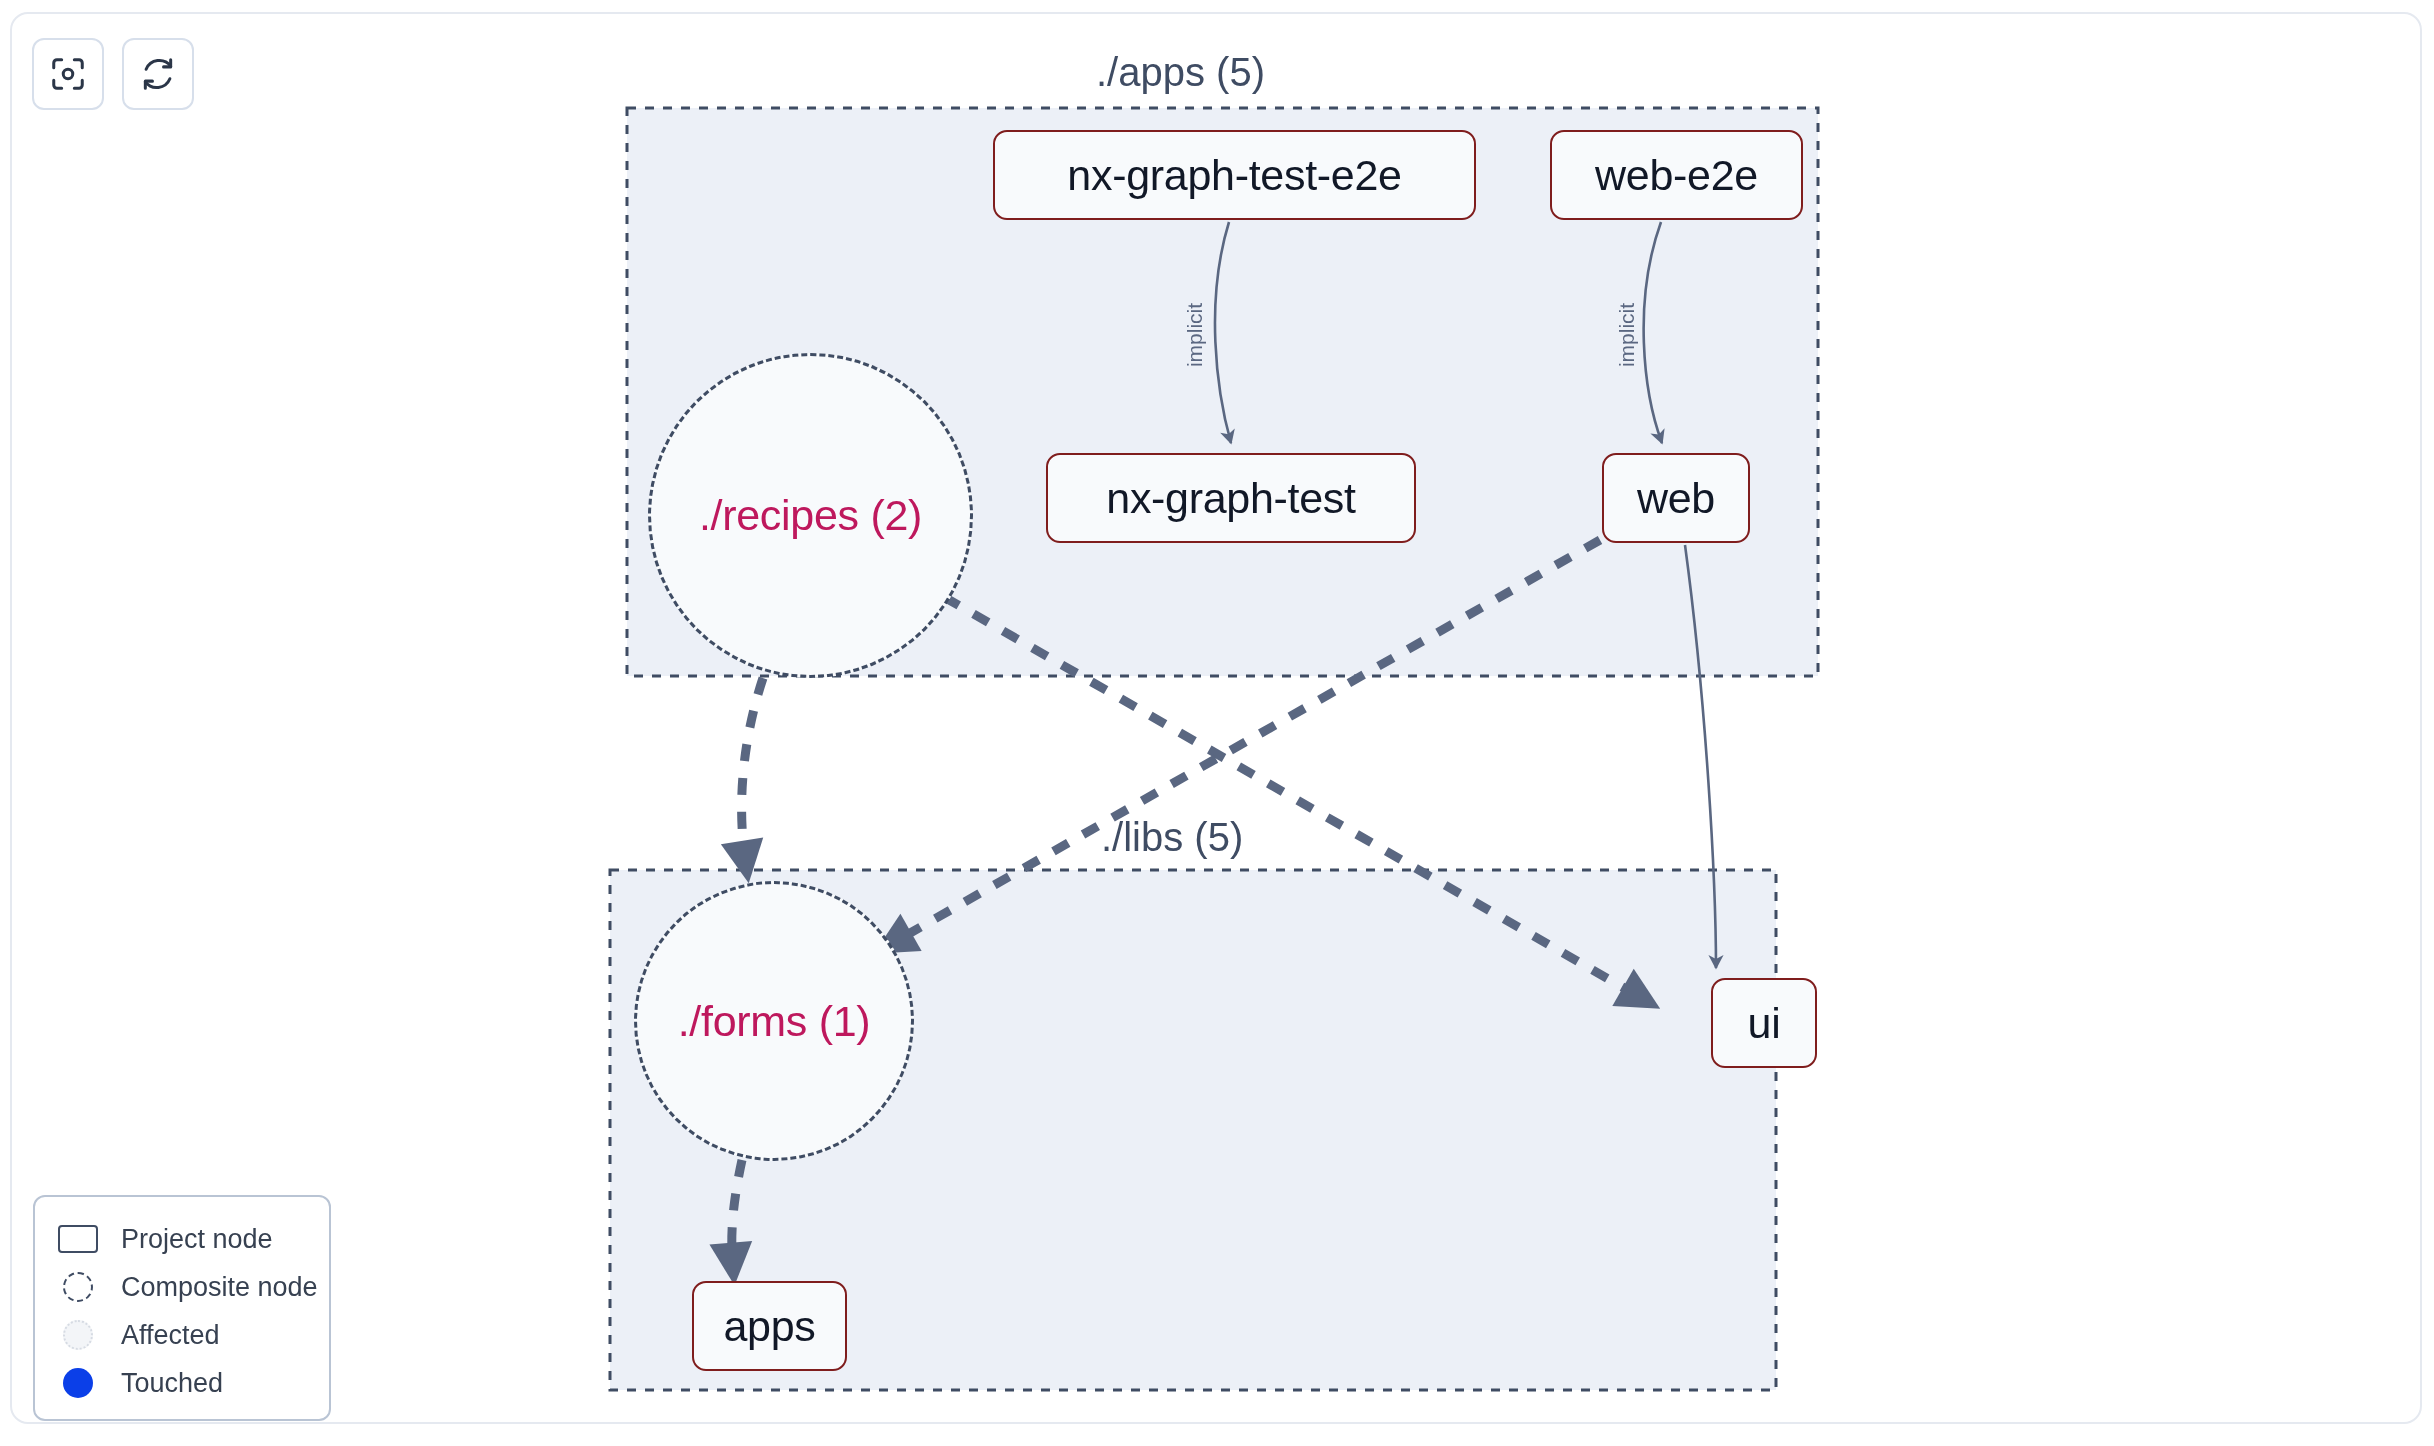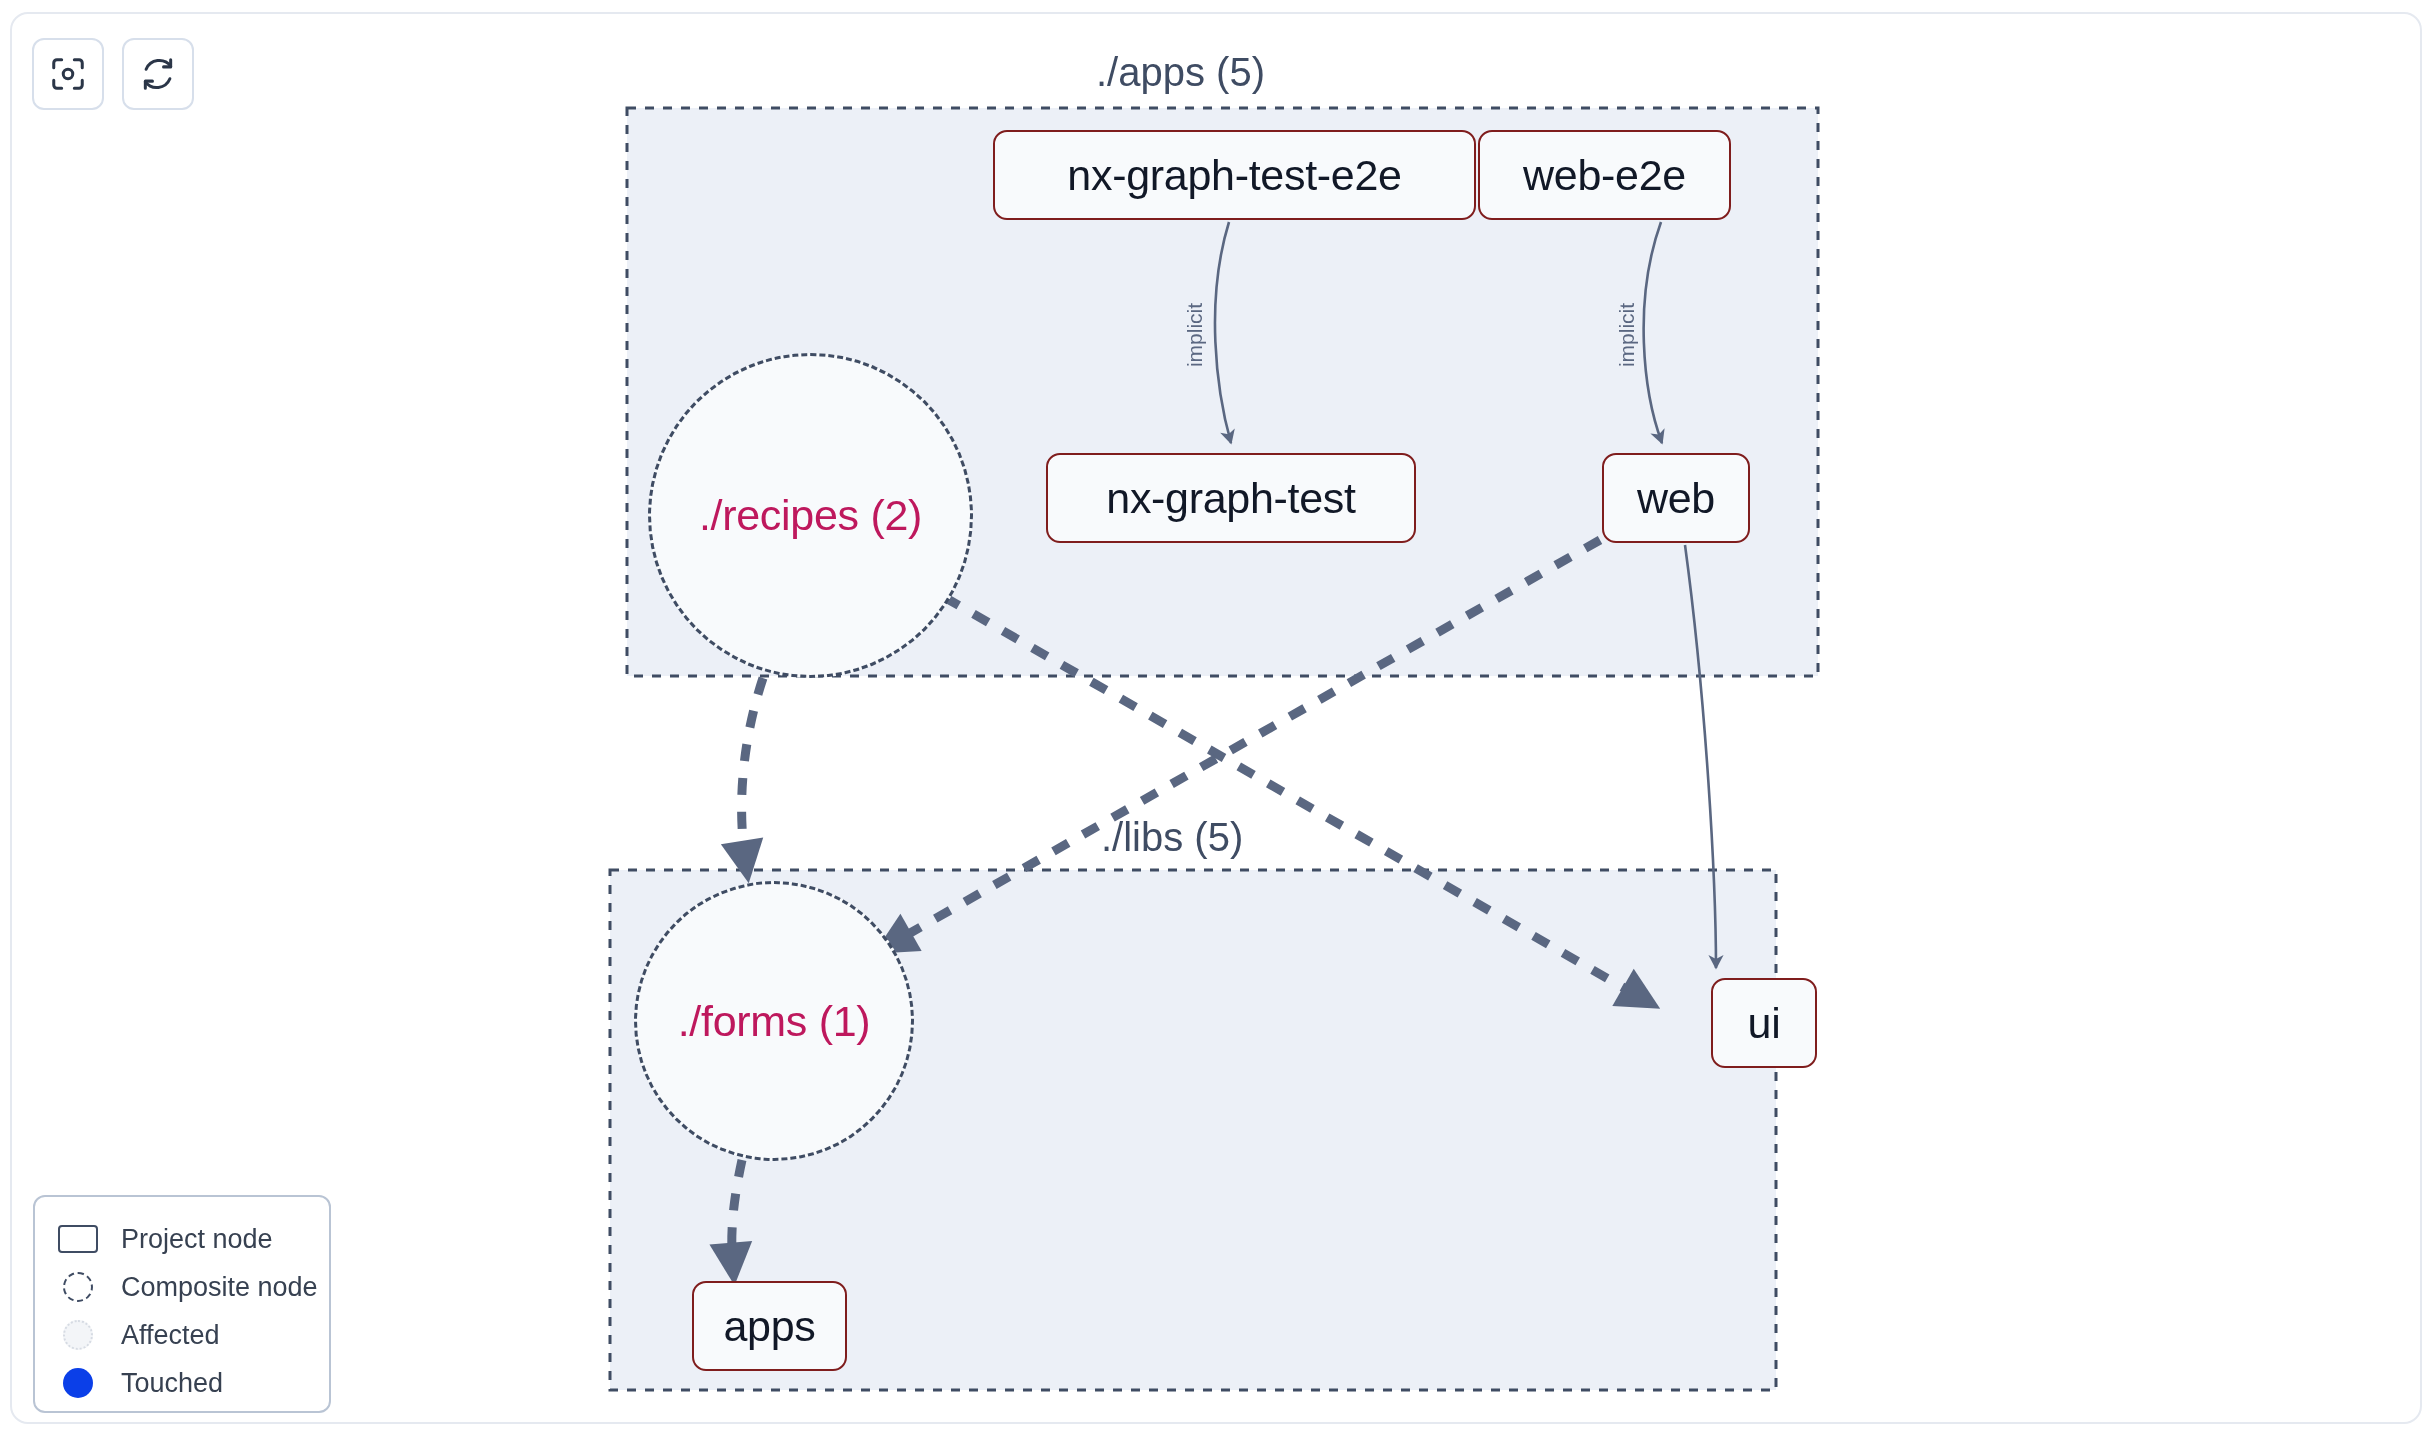--- a/index.html
+++ b/index.html
@@ -104,21 +104,21 @@
 
   
   .legend {
     position: absolute;
     left: 33px;
     top: 1195px;
     width: 298px;
     border: 2px solid #b9c4d4;
     border-radius: 12px;
     background: #ffffff;
-    padding: 18px 16px 4px 22px;
+    padding: 18px 16px 12px 22px;
     box-sizing: border-box;
     z-index: 30;
   }
   .legend-row {
     display: flex;
     align-items: center;
     height: 48px;
     gap: 22px;
   }
   .legend-text {
@@ -230,21 +230,21 @@
     <path d="M 1600 540 L 889 945" fill="none" stroke="#5a6781" stroke-width="9" stroke-dasharray="17 17" stroke-linecap="butt" marker-end="url(#arrow-thick)"></path>
 
     <path d="M 742 1160 C 730 1215, 731 1245, 733 1268" fill="none" stroke="#5a6781" stroke-width="9" stroke-dasharray="17 17" stroke-linecap="butt" marker-end="url(#arrow-thick)"></path>
   </svg>
 
   <div class="group-label" style="left:1096px; top:50px;">./apps (5)</div>
   <div class="group-label" style="left:1101px; top:815px;">./libs (5)</div>
 
   <div class="node node-rect" style="left:993px; top:130px; width:483px; height:90px;">nx-graph-test-e2e</div>
 
-  <div class="node node-rect" style="left:1478px; top:130px; width:253px; height:90px;">web-e2e</div>
+  <div class="node node-rect" style="left:1550px; top:130px; width:253px; height:90px;">web-e2e</div>
 
   <div class="node node-circle" style="left:648px; top:353px; width:325px; height:325px;">./recipes (2)</div>
 
   <div class="node node-rect" style="left:1046px; top:453px; width:370px; height:90px;">nx-graph-test</div>
 
   <div class="node node-rect" style="left:1602px; top:453px; width:148px; height:90px;">web</div>
 
   <div class="node node-circle" style="left:634px; top:881px; width:280px; height:280px;">./forms (1)</div>
 
   <div class="node node-rect" style="left:1711px; top:978px; width:106px; height:90px;">ui</div>

